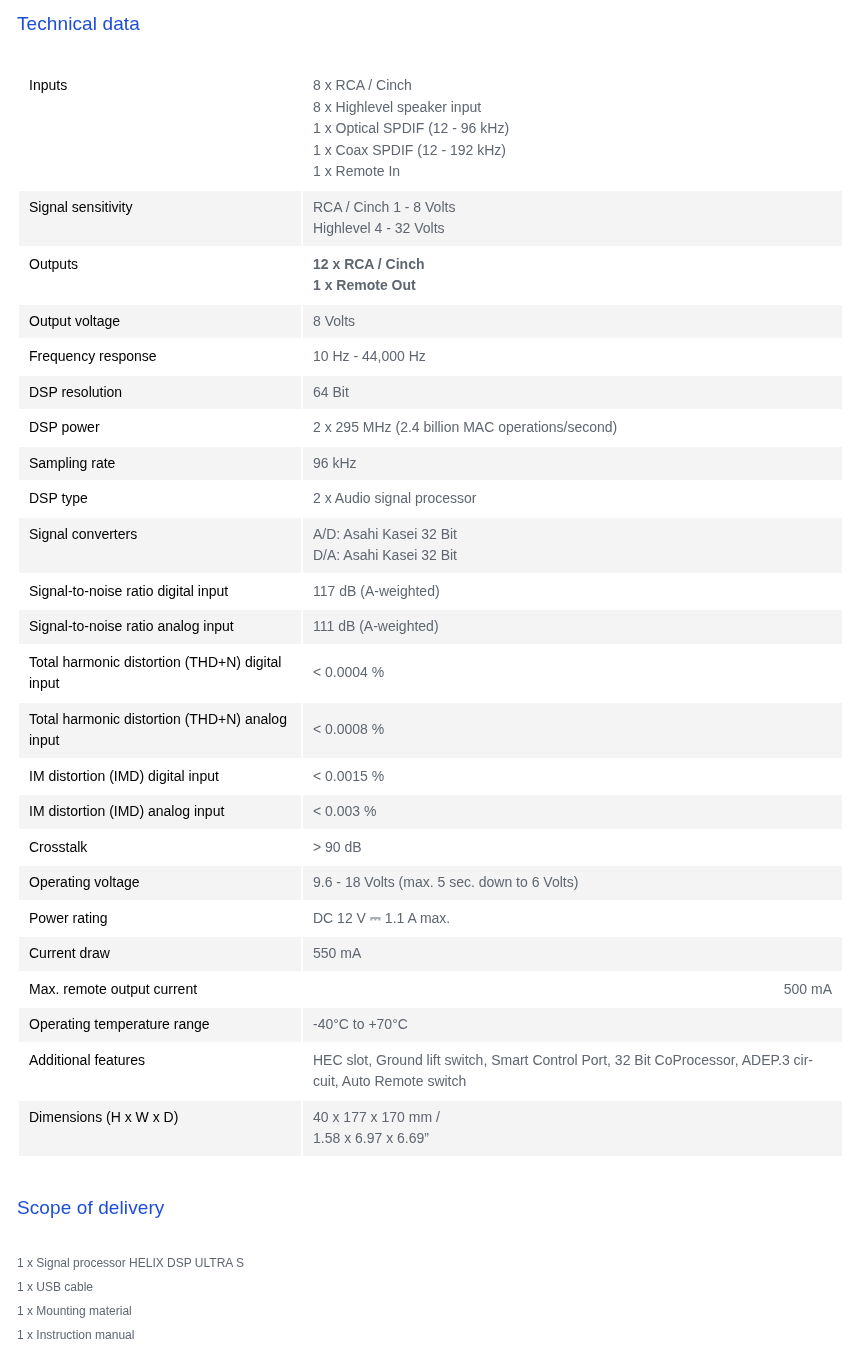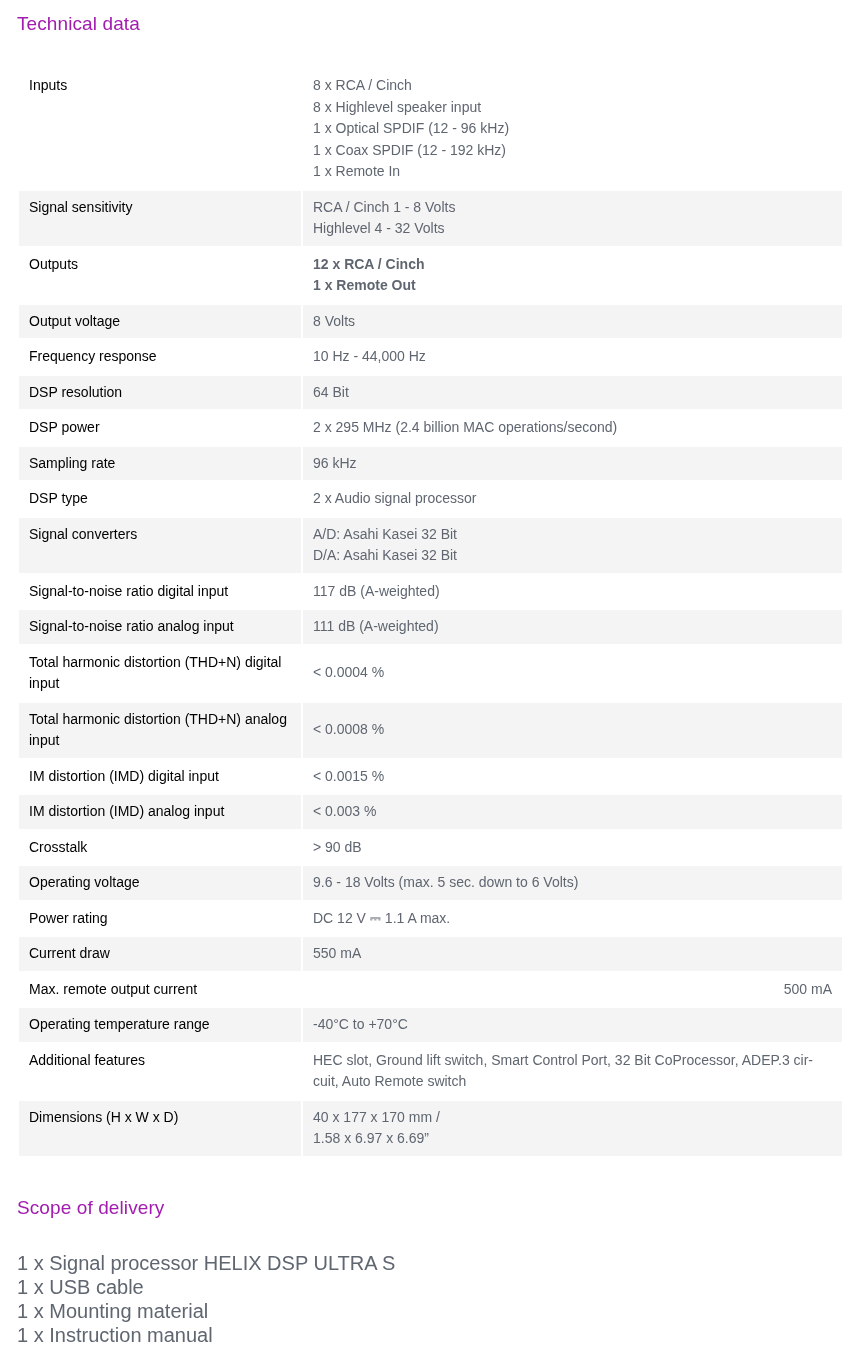--- a/index.html
+++ b/index.html
@@ -3,21 +3,21 @@
 <meta charset="utf-8">
 <style>
   html, body { margin: 0; padding: 0; background: #ffffff; }
   body {
     width: 848px; height: 1360px; overflow: hidden;
     font-family: "Liberation Sans", "DejaVu Sans", sans-serif;
     color: #555b63;
   }
   .page { position: relative; padding: 0 17px 0 17px; }
   h2 {
-    margin: 0; font-weight: normal; font-size: 19px; color: #a21caf;
+    margin: 0; font-weight: normal; font-size: 19px; color: #1d4ed8;
     letter-spacing: 0.1px;
   }
   .h-tech { position: absolute; top: 13px; left: 17px; }
   table.specs {
     position: absolute; top: 67px; left: 17px;
     width: 827px; border-collapse: separate; border-spacing: 2px 2px;
     font-size: 14px; line-height: 21.5px;
   }
   table.specs td {
     vertical-align: top; padding: 6px 10px 6px 10px;
@@ -25,21 +25,21 @@
   table.specs td.lbl {
     width: 262px; font-weight: normal; color: #000000;
   }
   table.specs td.val { color: #5f6670; }
   table.specs tr:nth-child(even) td { background: #f4f4f4; }
   table.specs td.mid { vertical-align: middle; }
   .h-scope { position: absolute; top: 1197px; left: 17px; }
   ul.scope {
     position: absolute; top: 1251px; left: 17px;
     list-style: none; margin: 0; padding: 0;
-    font-size: 20px; line-height: 24px; color: #5f6670;
+    font-size: 12px; line-height: 24px; color: #5f6670;
   }
 </style>
 </head>
 <body>
 
 <div class="page">
   <h2 class="h-tech">Technical data</h2>
 
   <table class="specs">
     <tbody id="spec-body">

